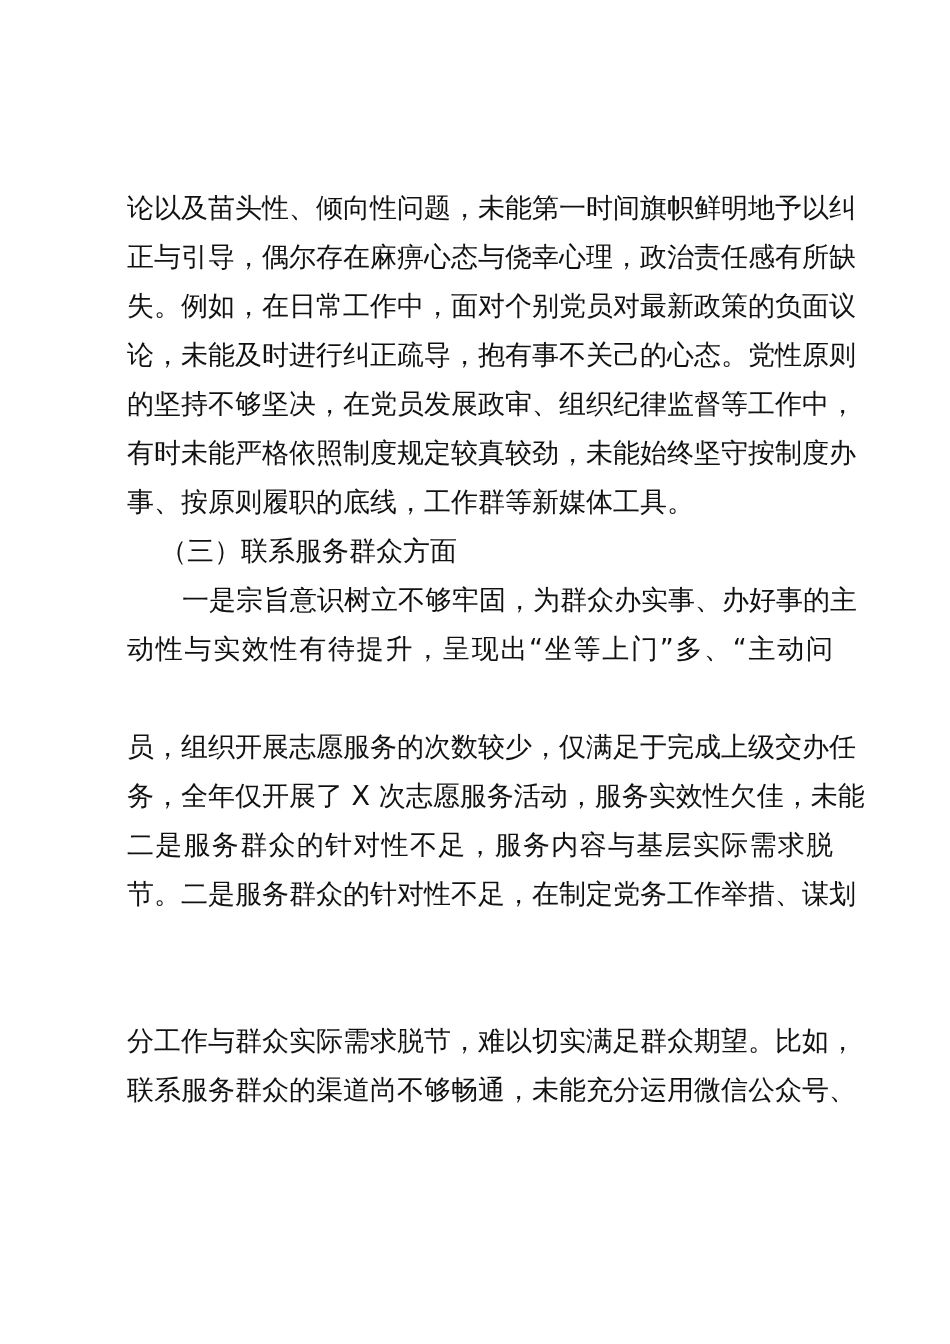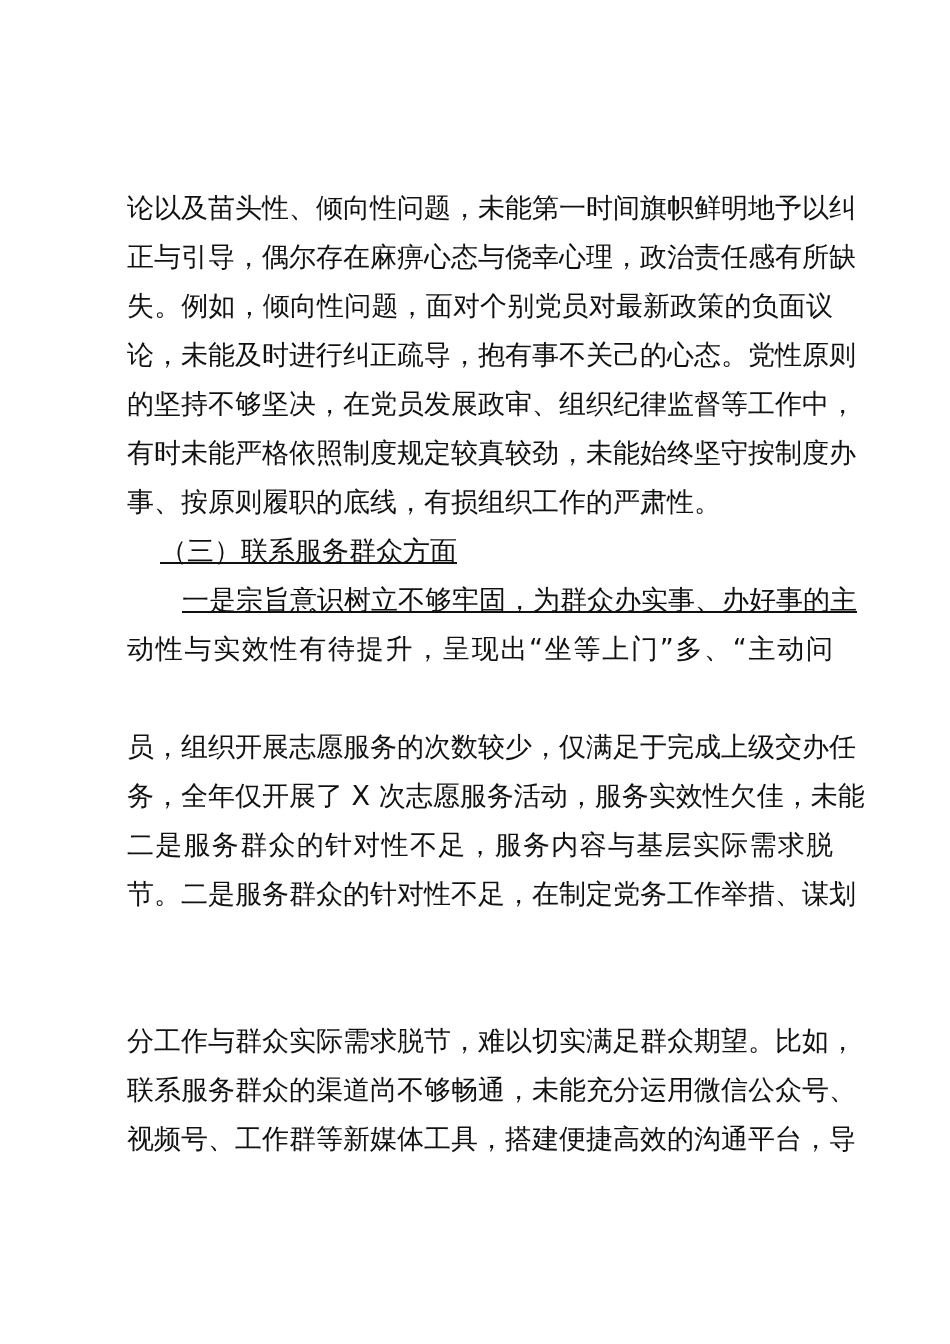--- a/index.html
+++ b/index.html
@@ -15,37 +15,36 @@
     font-family: "DejaVu Sans", "Liberation Sans", sans-serif;
     font-size: 27px;
     line-height: 49px;
     color: #111111;
     white-space: nowrap;
     text-align: justify;
     text-align-last: justify;
     letter-spacing: 0;
   }
   .line.last { text-align-last: left; }
-  .line.indent { left: 182px; width: 651px; text-decoration: underline; }
+  .line.indent { left: 182px; width: 651px; }
   .heading { text-align-last: left; }
 </style>
 </head>
 <body>
 
 <div class="page">
   <div class="line" style="top:183px">论以及苗头性、倾向性问题，未能第一时间旗帜鲜明地予以纠</div>
   <div class="line" style="top:232px">正与引导，偶尔存在麻痹心态与侥幸心理，政治责任感有所缺</div>
-  <div class="line" style="top:281px">失。例如，倾向性问题，面对个别党员对最新政策的负面议</div>
+  <div class="line" style="top:281px">失。例如，在日常工作中，面对个别党员对最新政策的负面议</div>
   <div class="line" style="top:330px">论，未能及时进行纠正疏导，抱有事不关己的心态。党性原则</div>
   <div class="line" style="top:379px">的坚持不够坚决，在党员发展政审、组织纪律监督等工作中，</div>
   <div class="line" style="top:428px">有时未能严格依照制度规定较真较劲，未能始终坚守按制度办</div>
-  <div class="line last" style="top:477px">事、按原则履职的底线，有损组织工作的严肃性。</div>
+  <div class="line last" style="top:477px">事、按原则履职的底线，工作群等新媒体工具。</div>
   <div class="line indent heading" style="top:526px;left:160px">（三）联系服务群众方面</div>
   <div class="line indent" style="top:575px">一是宗旨意识树立不够牢固，为群众办实事、办好事的主</div>
   <div class="line" style="top:624px">动性与实效性有待提升，呈现出“坐等上门”多、“主动问</div>
   <div class="line" style="top:722px">员，组织开展志愿服务的次数较少，仅满足于完成上级交办任</div>
   <div class="line" style="top:771px">务，全年仅开展了 X 次志愿服务活动，服务实效性欠佳，未能</div>
   <div class="line" style="top:820px">二是服务群众的针对性不足，服务内容与基层实际需求脱</div>
   <div class="line" style="top:869px">节。二是服务群众的针对性不足，在制定党务工作举措、谋划</div>
   <div class="line" style="top:1016px">分工作与群众实际需求脱节，难以切实满足群众期望。比如，</div>
   <div class="line" style="top:1065px">联系服务群众的渠道尚不够畅通，未能充分运用微信公众号、</div>
-  <div class="line" style="top:1114px">视频号、工作群等新媒体工具，搭建便捷高效的沟通平台，导</div>
 </div>
 
 </body></html>

